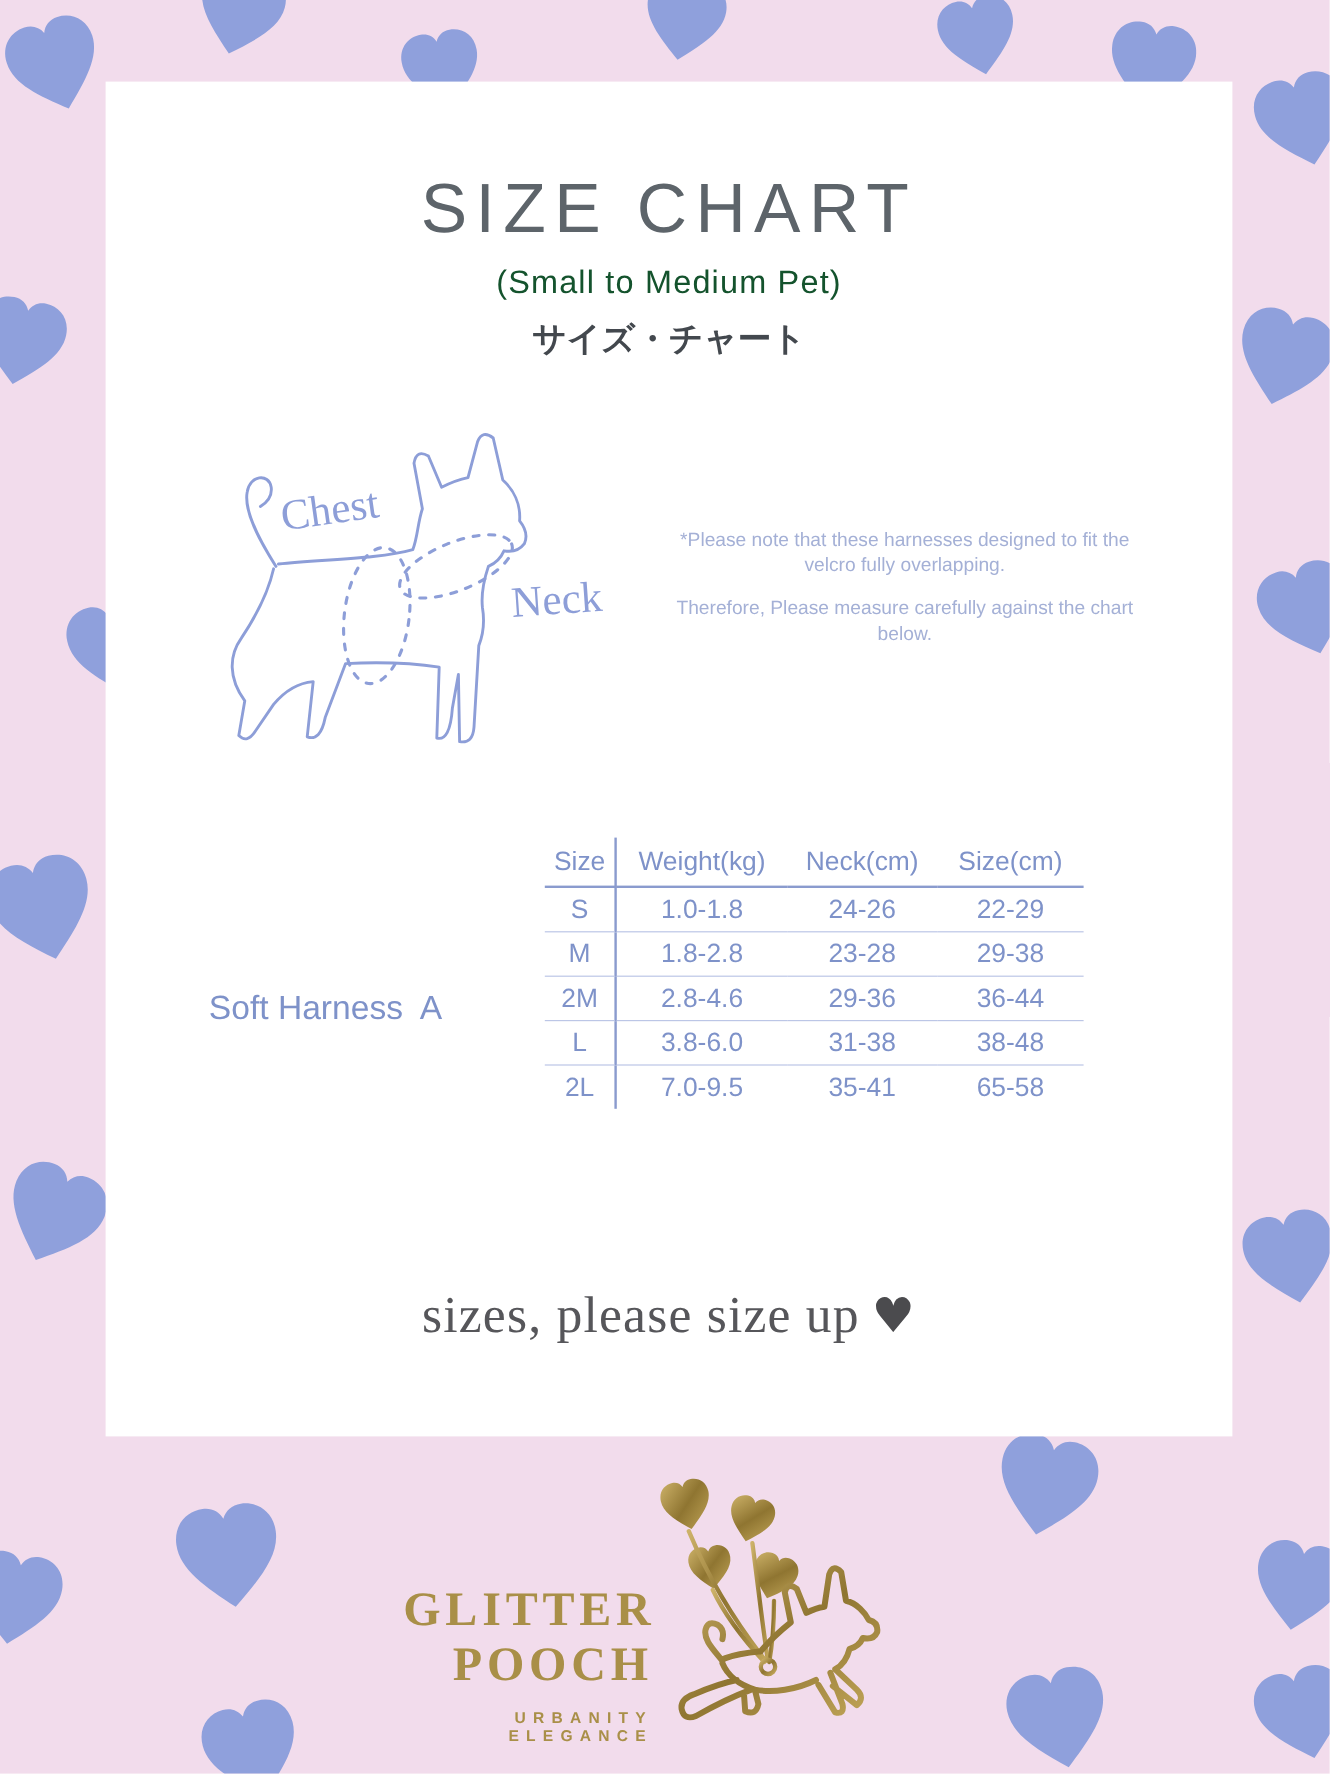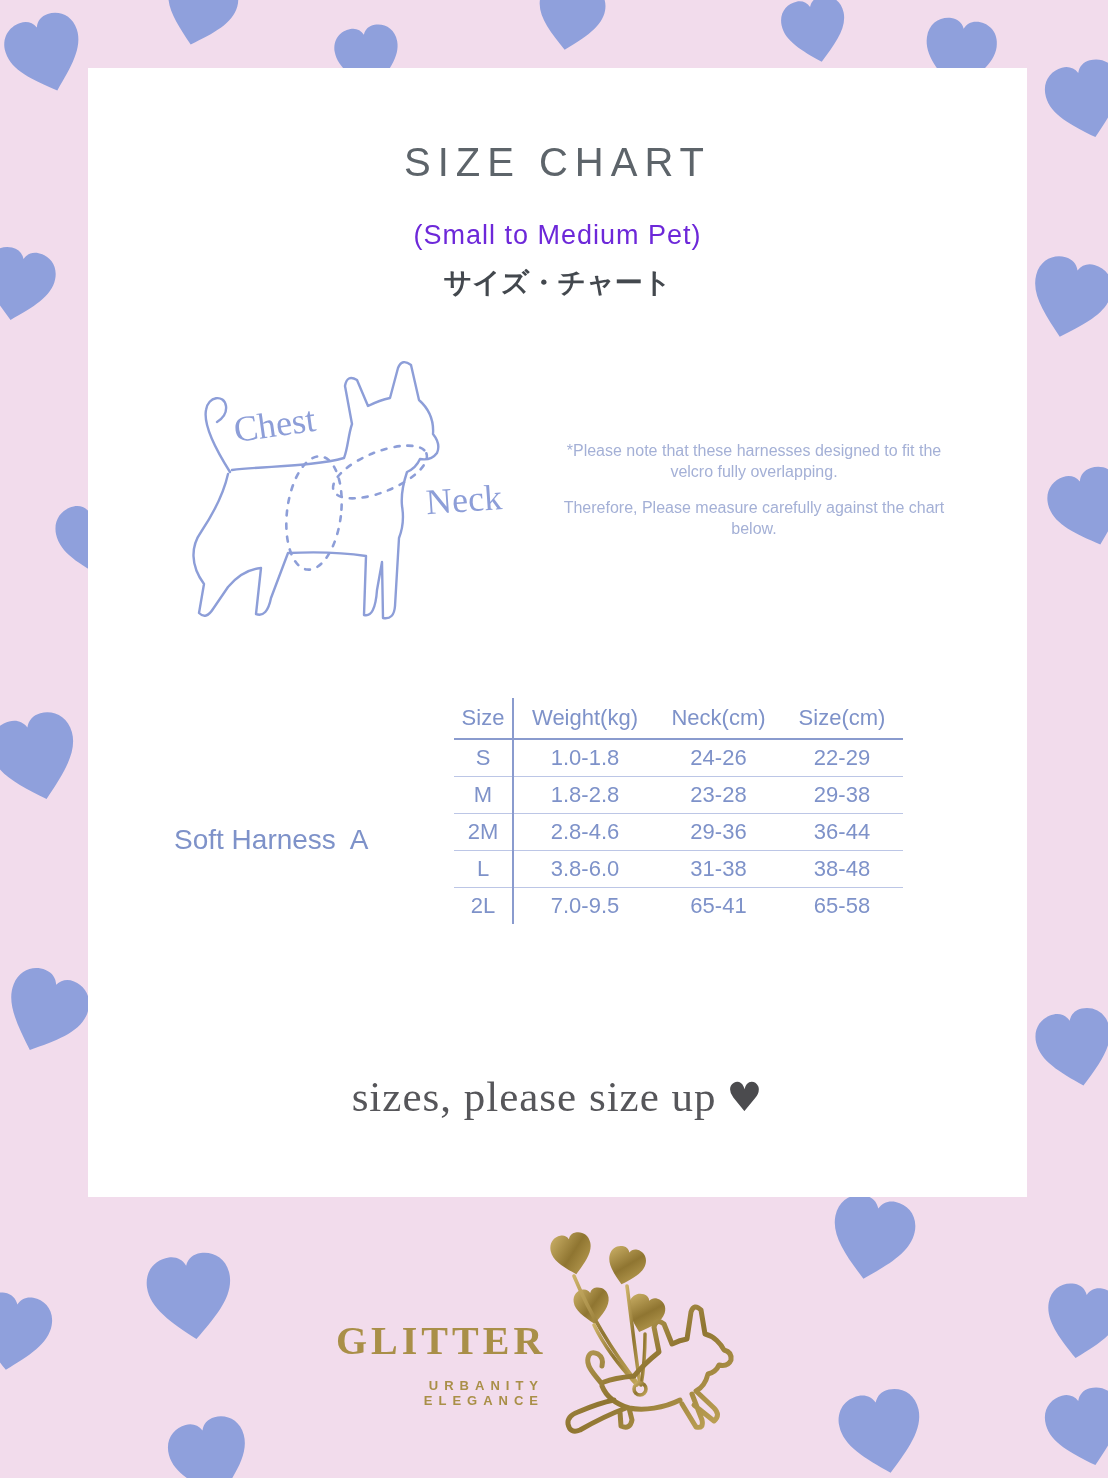--- a/index.html
+++ b/index.html
@@ -13,25 +13,25 @@
   .bg-heart{position:absolute;}
   .bg-heart svg{display:block;width:100%;height:100%;}
 
   
   #card{
     position:absolute;left:88px;top:68px;width:939px;height:1129px;
     background:#ffffff;z-index:1;
   }
   .title{
     position:absolute;top:72px;left:0;width:100%;text-align:center;
-    font-size:40px;font-weight:300;letter-spacing:7px;color:#5d646a;
+    font-size:58px;font-weight:300;letter-spacing:7px;color:#5d646a;
   }
   .subtitle{
     position:absolute;top:152px;left:0;width:100%;text-align:center;
-    font-size:27px;font-weight:300;letter-spacing:1px;color:#6d28d9;
+    font-size:27px;font-weight:300;letter-spacing:1px;color:#14532d;
   }
   .subtitle-jp{
     position:absolute;top:196px;left:0;width:100%;text-align:center;
     font-size:28px;font-weight:bold;color:#43484e;
     font-family:"Liberation Serif", serif;
   }
   #dog-diagram{position:absolute;left:80px;top:288px;width:364px;height:304px;}
   .note{
     position:absolute;left:470px;top:372px;width:392px;text-align:center;
     font-size:16px;line-height:1.32;color:#a4b0d6;
@@ -256,35 +256,36 @@
         </tr>
         <tr>
           <td>L</td>
           <td>3.8-6.0</td>
           <td>31-38</td>
           <td>38-48</td>
         </tr>
         <tr>
           <td>2L</td>
           <td>7.0-9.5</td>
-          <td>65-41</td>
+          <td>35-41</td>
           <td>65-58</td>
         </tr>
       </tbody>
   </table>
 
   <div class="footer-note">
     <br>
     <span>sizes, please size up</span><span class="hw-heart">♥</span>
   </div>
 </div>
 
 <div id="logo">
   <div class="logo-text">
     <div class="logo-name">GLITTER</div>
+    <div class="logo-name">POOCH</div>
     <div class="logo-tagline">URBANITY  ELEGANCE</div>
   </div>
   <svg id="logo-art" width="215" height="240" viewBox="0 0 215 240">
     <defs>
       <linearGradient id="goldgrad" x1="0" y1="0" x2="1" y2="1">
         <stop offset="0" stop-color="#cdb269"></stop>
         <stop offset="0.5" stop-color="#8f7531"></stop>
         <stop offset="1" stop-color="#c3a75a"></stop>
       </linearGradient>
     </defs>

